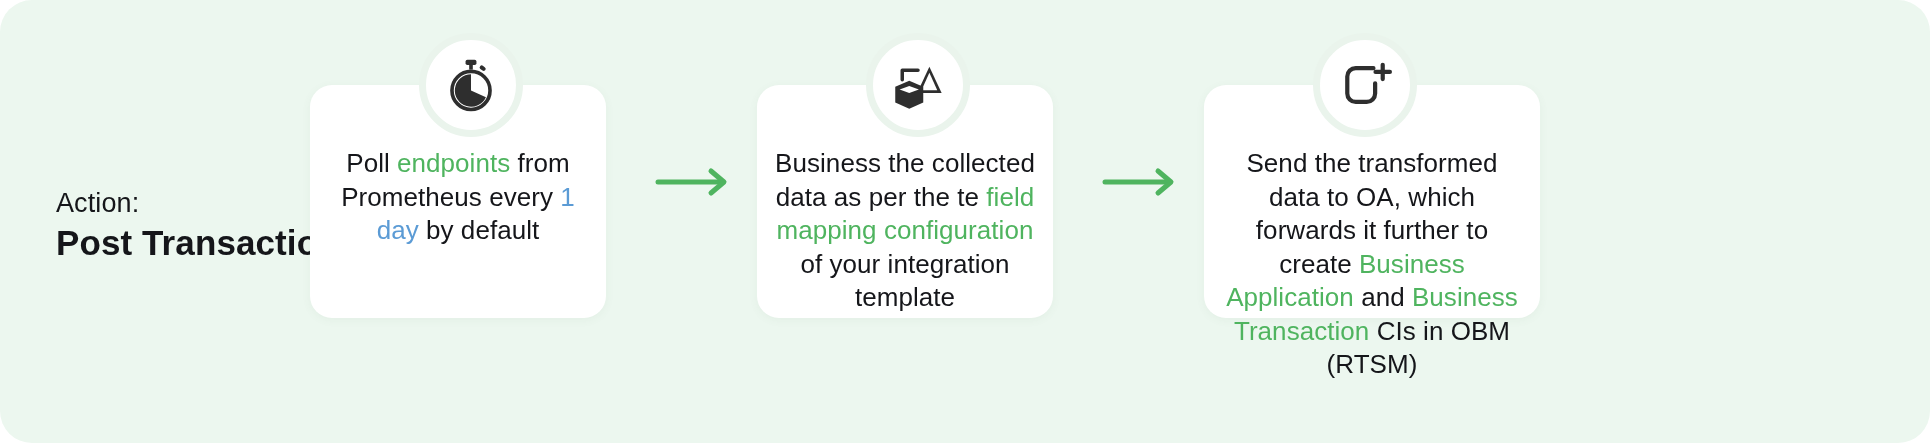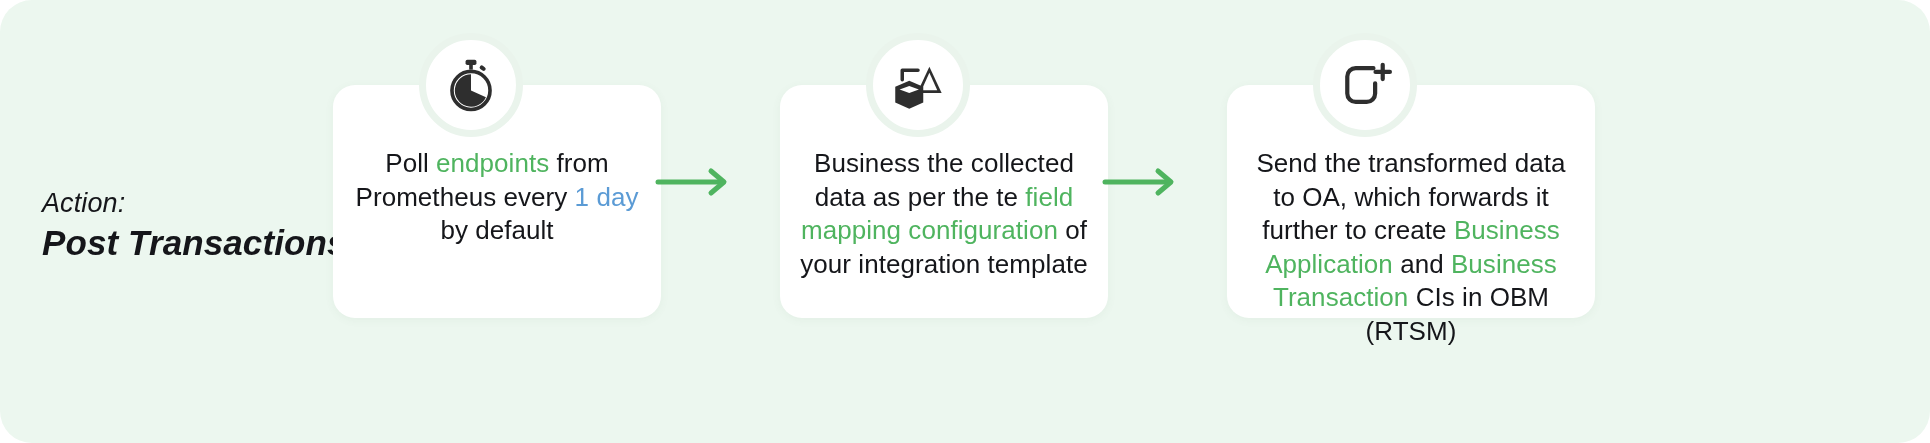--- a/index.html
+++ b/index.html
@@ -7,35 +7,34 @@
     width:1930px;height:443px;overflow:hidden;
     font-family:"Liberation Sans","DejaVu Sans",sans-serif;
     -webkit-font-smoothing:antialiased;
   }
   #stage{
     position:relative;width:1930px;height:443px;
     background:#ECF7EF;border-radius:32px;box-sizing:border-box;
   }
 
   
-  #action-block{position:absolute;left:42px;top:188px;width:300px;font-style:italic;}
+  #action-block{position:absolute;left:56px;top:188px;width:300px;}
   .action-kicker{
     font-size:27px;color:#15161a;line-height:1.18;letter-spacing:.1px;font-weight:400;
   }
   .action-title{
     font-size:35px;color:#15161a;line-height:1.2;letter-spacing:.1px;font-weight:700;
     margin-top:2px;white-space:nowrap;
   }
 
   
   .card{
-    position:absolute;top:85px;width:328px;height:233px;
+    position:absolute;top:85px;width:296px;height:233px;
     background:#ffffff;border-radius:22px;
     box-shadow:0 2px 10px rgba(80,120,90,.06);
-    margin-left:23px;
   }
   #card-0{left:310px;}
   #card-1{left:757px;}
   #card-2{left:1204px;padding-left:40px;}
 
   .card-text{
     position:absolute;left:18px;right:18px;top:62px;
     text-align:center;font-size:26px;line-height:1.29;
     color:#15161a;letter-spacing:.05px;
   }

